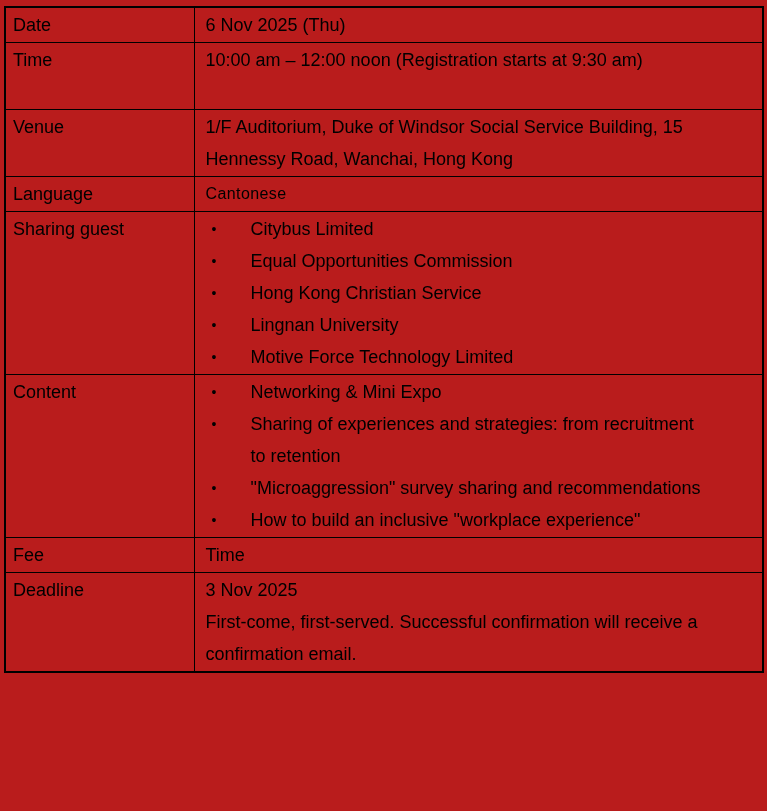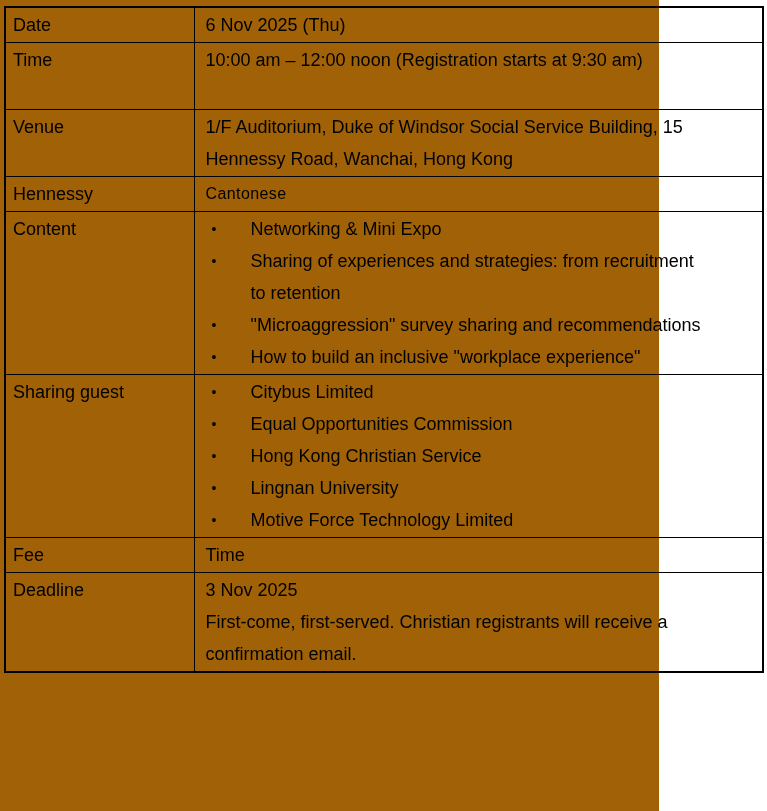--- a/index.html
+++ b/index.html
@@ -7,24 +7,23 @@
     padding: 0;
     background: #ffffff;
     width: 767px;
     height: 811px;
     overflow: hidden;
     font-family: "Liberation Sans", sans-serif;
     color: #000000;
   }
   .page {
     position: relative;
-    width: 627px;
+    width: 767px;
     height: 811px;
-    background: #a16207;
-    padding-left: 32px;
+    background: #b91c1c;
   }
   table.info-table {
     position: absolute;
     left: 4px;
     top: 6px;
     width: 758px;
     border-collapse: collapse;
     table-layout: fixed;
     border: 2px solid #000000;
   }
@@ -79,53 +78,23 @@
           </td>
         </tr>
         <tr>
           <td class="label-cell">Venue</td>
           <td class="value-cell">
             <div class="line">1/F Auditorium, Duke of Windsor Social Service Building, 15</div>
             <div class="line">Hennessy Road, Wanchai, Hong Kong</div>
           </td>
         </tr>
         <tr>
-          <td class="label-cell">Hennessy</td>
+          <td class="label-cell">Language</td>
           <td class="value-cell alt-font">
             <div class="line">Cantonese</div>
-          </td>
-        </tr>
-        <tr>
-          <td class="label-cell">Content</td>
-          <td class="value-cell">
-            <div class="bullet-item">
-              <span class="bullet-glyph">•</span>
-              <span class="bullet-text">
-                <div class="line">Networking &amp; Mini Expo</div>
-              </span>
-            </div>
-            <div class="bullet-item">
-              <span class="bullet-glyph">•</span>
-              <span class="bullet-text">
-                <div class="line">Sharing of experiences and strategies: from recruitment</div>
-                <div class="line">to retention</div>
-              </span>
-            </div>
-            <div class="bullet-item">
-              <span class="bullet-glyph">•</span>
-              <span class="bullet-text">
-                <div class="line">"Microaggression" survey sharing and recommendations</div>
-              </span>
-            </div>
-            <div class="bullet-item">
-              <span class="bullet-glyph">•</span>
-              <span class="bullet-text">
-                <div class="line">How to build an inclusive "workplace experience"</div>
-              </span>
-            </div>
           </td>
         </tr>
         <tr>
           <td class="label-cell">Sharing guest</td>
           <td class="value-cell">
             <div class="bullet-item">
               <span class="bullet-glyph">•</span>
               <span class="bullet-text">
                 <div class="line">Citybus Limited</div>
               </span>
@@ -150,28 +119,58 @@
             </div>
             <div class="bullet-item">
               <span class="bullet-glyph">•</span>
               <span class="bullet-text">
                 <div class="line">Motive Force Technology Limited</div>
               </span>
             </div>
           </td>
         </tr>
         <tr>
+          <td class="label-cell">Content</td>
+          <td class="value-cell">
+            <div class="bullet-item">
+              <span class="bullet-glyph">•</span>
+              <span class="bullet-text">
+                <div class="line">Networking &amp; Mini Expo</div>
+              </span>
+            </div>
+            <div class="bullet-item">
+              <span class="bullet-glyph">•</span>
+              <span class="bullet-text">
+                <div class="line">Sharing of experiences and strategies: from recruitment</div>
+                <div class="line">to retention</div>
+              </span>
+            </div>
+            <div class="bullet-item">
+              <span class="bullet-glyph">•</span>
+              <span class="bullet-text">
+                <div class="line">"Microaggression" survey sharing and recommendations</div>
+              </span>
+            </div>
+            <div class="bullet-item">
+              <span class="bullet-glyph">•</span>
+              <span class="bullet-text">
+                <div class="line">How to build an inclusive "workplace experience"</div>
+              </span>
+            </div>
+          </td>
+        </tr>
+        <tr>
           <td class="label-cell">Fee</td>
           <td class="value-cell">
             <div class="line">Time</div>
           </td>
         </tr>
         <tr>
           <td class="label-cell">Deadline</td>
           <td class="value-cell">
             <div class="line">3 Nov 2025</div>
-            <div class="line">First-come, first-served. Christian registrants will receive a</div>
+            <div class="line">First-come, first-served. Successful confirmation will receive a</div>
             <div class="line">confirmation email.</div>
           </td>
         </tr>
       </tbody>
   </table>
 </div>
 
 </body></html>

